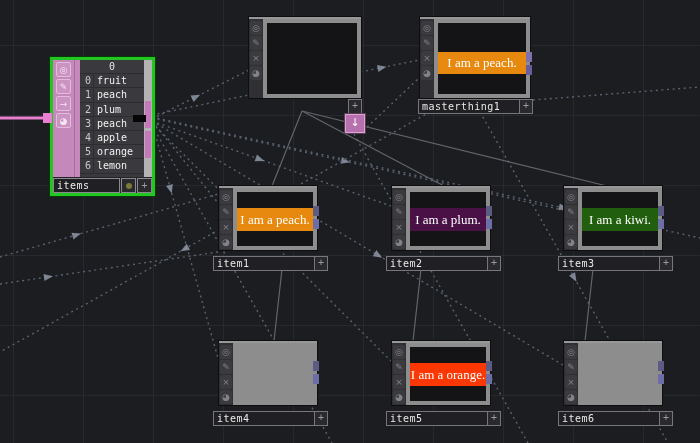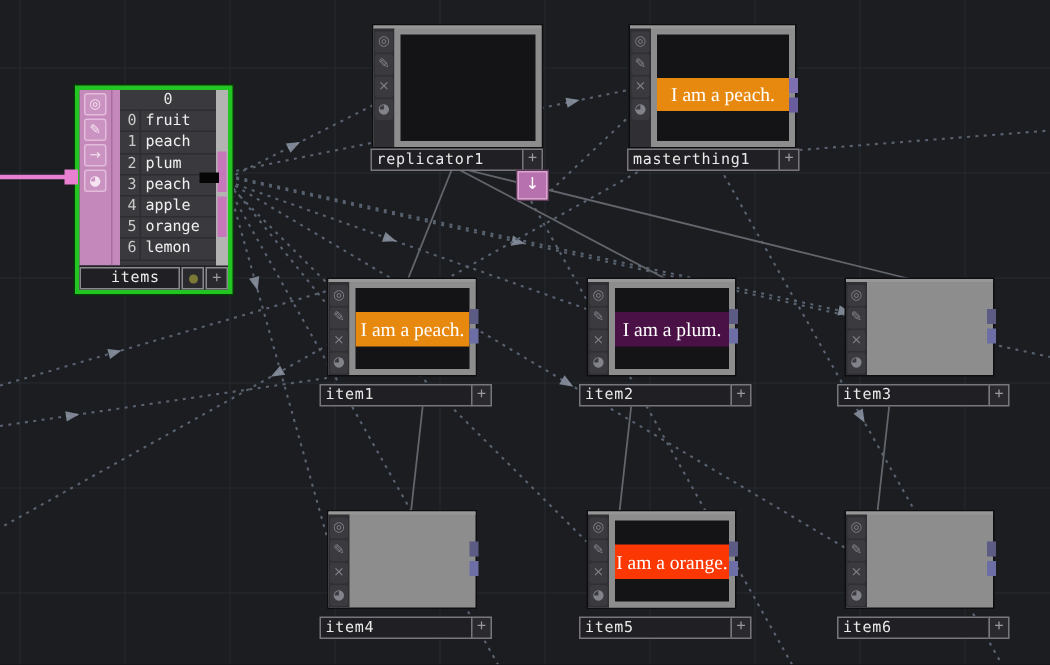--- a/index.html
+++ b/index.html
@@ -66,21 +66,21 @@
   }
   .pstrip{width:5px;background:#c488ba;border-left:1px solid #a86d9e;}
   #items-table{flex:1;background:#3a3a3e;color:#ececec;font-size:10px;overflow:hidden;}
   .trow{display:flex;height:13.2px;line-height:13px;border-bottom:1px solid #2d2d30;white-space:nowrap;}
   .trow .num{width:11px;text-align:right;padding-right:2px;color:#c9c9c9;border-right:1px solid #2d2d30;}
   .trow .val{padding-left:3px;color:#f0f0f0;}
   .trow.head{justify-content:center;color:#e2e2e2;}
   #items-scroll{width:8px;background:#b3b3b3;position:relative;}
   .sthumb{position:absolute;left:1px;width:6px;background:#c778ba;}
   #items-namerow{height:15px;display:flex;align-items:stretch;gap:1px;background:#232327;padding-top:1px;}
-  #items-namebox{flex:1;display:flex;align-items:center;background:#202024;border:1px solid #8a8a8e;color:#ececec;font-size:10px;padding-left:20px;letter-spacing:0.5px;}
+  #items-namebox{flex:1;display:flex;align-items:center;background:#202024;border:1px solid #8a8a8e;color:#ececec;font-size:10px;padding-left:3px;letter-spacing:0.5px;}
   .minibox{width:13px;background:#2a2a2e;border:1px solid #8a8a8e;display:flex;align-items:center;justify-content:center;}
   #items-dot{width:6px;height:6px;border-radius:50%;background:#7a7a36;}
   .minibox.plus{color:#9a9aa0;font-size:10px;}
   
   #items-in-conn{left:43px;top:113px;width:9px;height:10px;background:#e87fd0;z-index:4;}
   #items-out-conn{left:133px;top:115px;width:13px;height:7px;background:#060607;z-index:4;}
   
   #docked-box{
     left:345px;top:114px;width:18px;height:17px;z-index:2;
     background:#b671ae;border:1px solid #d9a6d0;box-shadow:0 0 0 1px #5e3a58;
@@ -192,21 +192,20 @@
     <div class="gflags">
       <div class="gflag">◎</div>
       <div class="gflag">✎</div>
       <div class="gflag">×</div>
       <div class="gflag">◕</div>
     </div>
     <div class="gbezel">
         <div class="gview"></div>
       </div>
   </div>
-  <div class="namebar" style="left:247px;top:99px;width:97px;">replicator1</div>
   <div class="plusbtn" style="left:348px;top:99px;">+</div>
 
   <div class="abs" id="docked-box">↓</div>
 
   <div class="gnode" style="left:420px;top:17px;width:110px;height:79px;">
     <div class="gflags">
       <div class="gflag">◎</div>
       <div class="gflag">✎</div>
       <div class="gflag">×</div>
       <div class="gflag">◕</div>
@@ -257,20 +256,25 @@
   </div>
   <div class="namebar" style="left:386px;top:256px;width:97px;">item2</div>
   <div class="plusbtn" style="left:487px;top:256px;">+</div>
   <div class="gnode" style="left:564px;top:186px;width:98px;height:62px;">
     <div class="gflags">
       <div class="gflag">◎</div>
       <div class="gflag">✎</div>
       <div class="gflag">×</div>
       <div class="gflag">◕</div>
     </div>
+    <div class="gbezel">
+      <div class="gview">
+        <div class="banner" style="background-color: rgb(33, 95, 14);">I am a kiwi.</div>
+      </div>
+    </div>
     <span class="rtab" style="top:18px;background:#5b5b84;"></span>
     <span class="rtab" style="top:31px;background:#6e6ea6;"></span>
   </div>
   <div class="namebar" style="left:558px;top:256px;width:97px;">item3</div>
   <div class="plusbtn" style="left:659px;top:256px;">+</div>
   <div class="gnode" style="left:219px;top:341px;width:98px;height:62px;">
     <div class="gflags">
       <div class="gflag">◎</div>
       <div class="gflag">✎</div>
       <div class="gflag">×</div>

